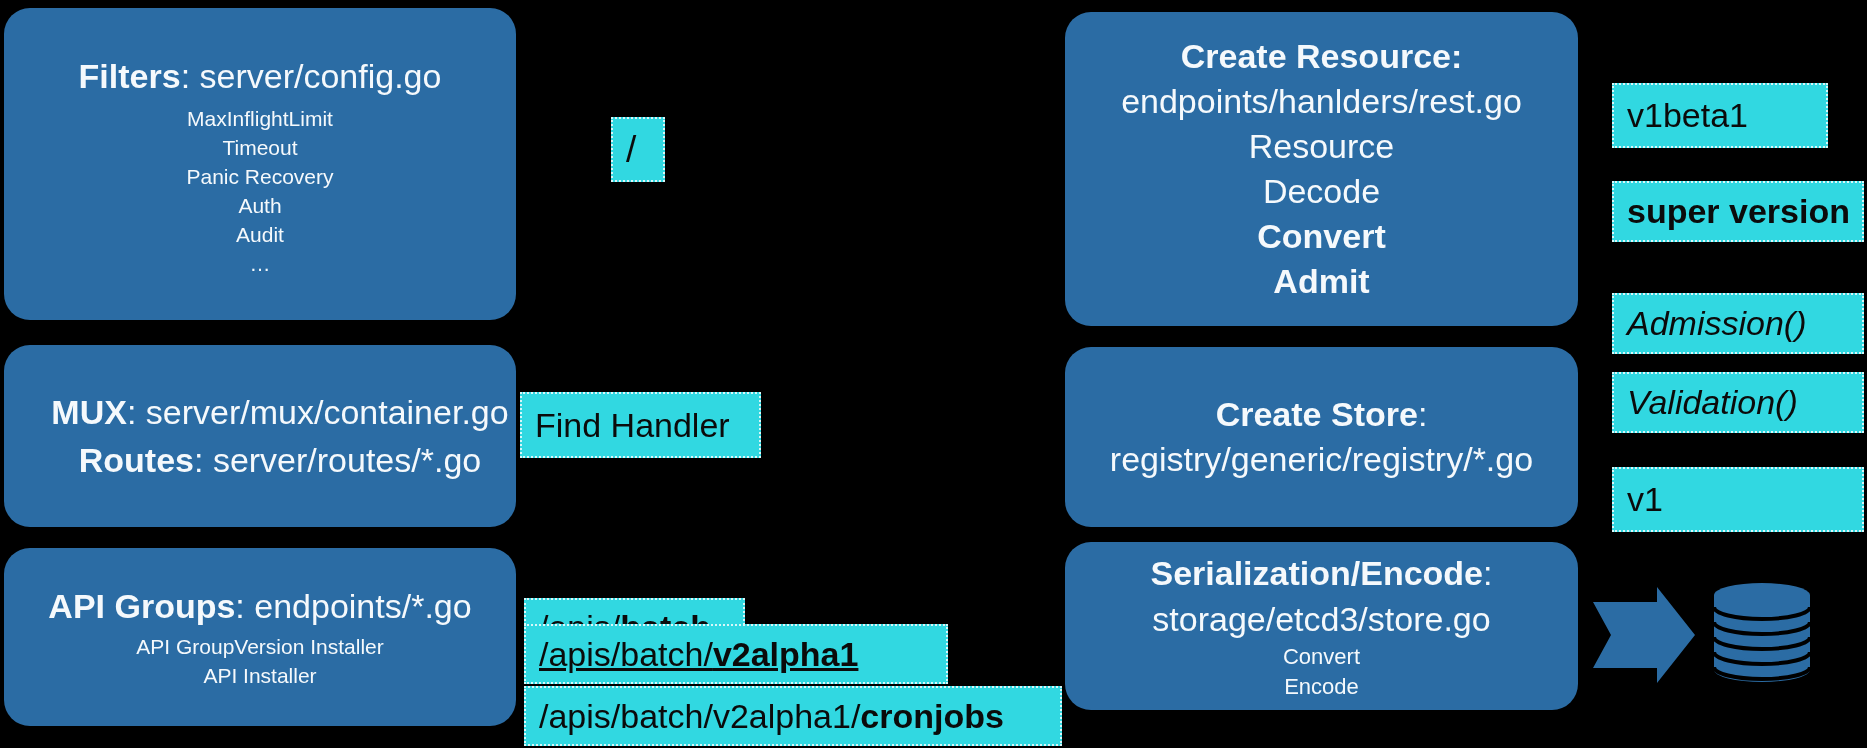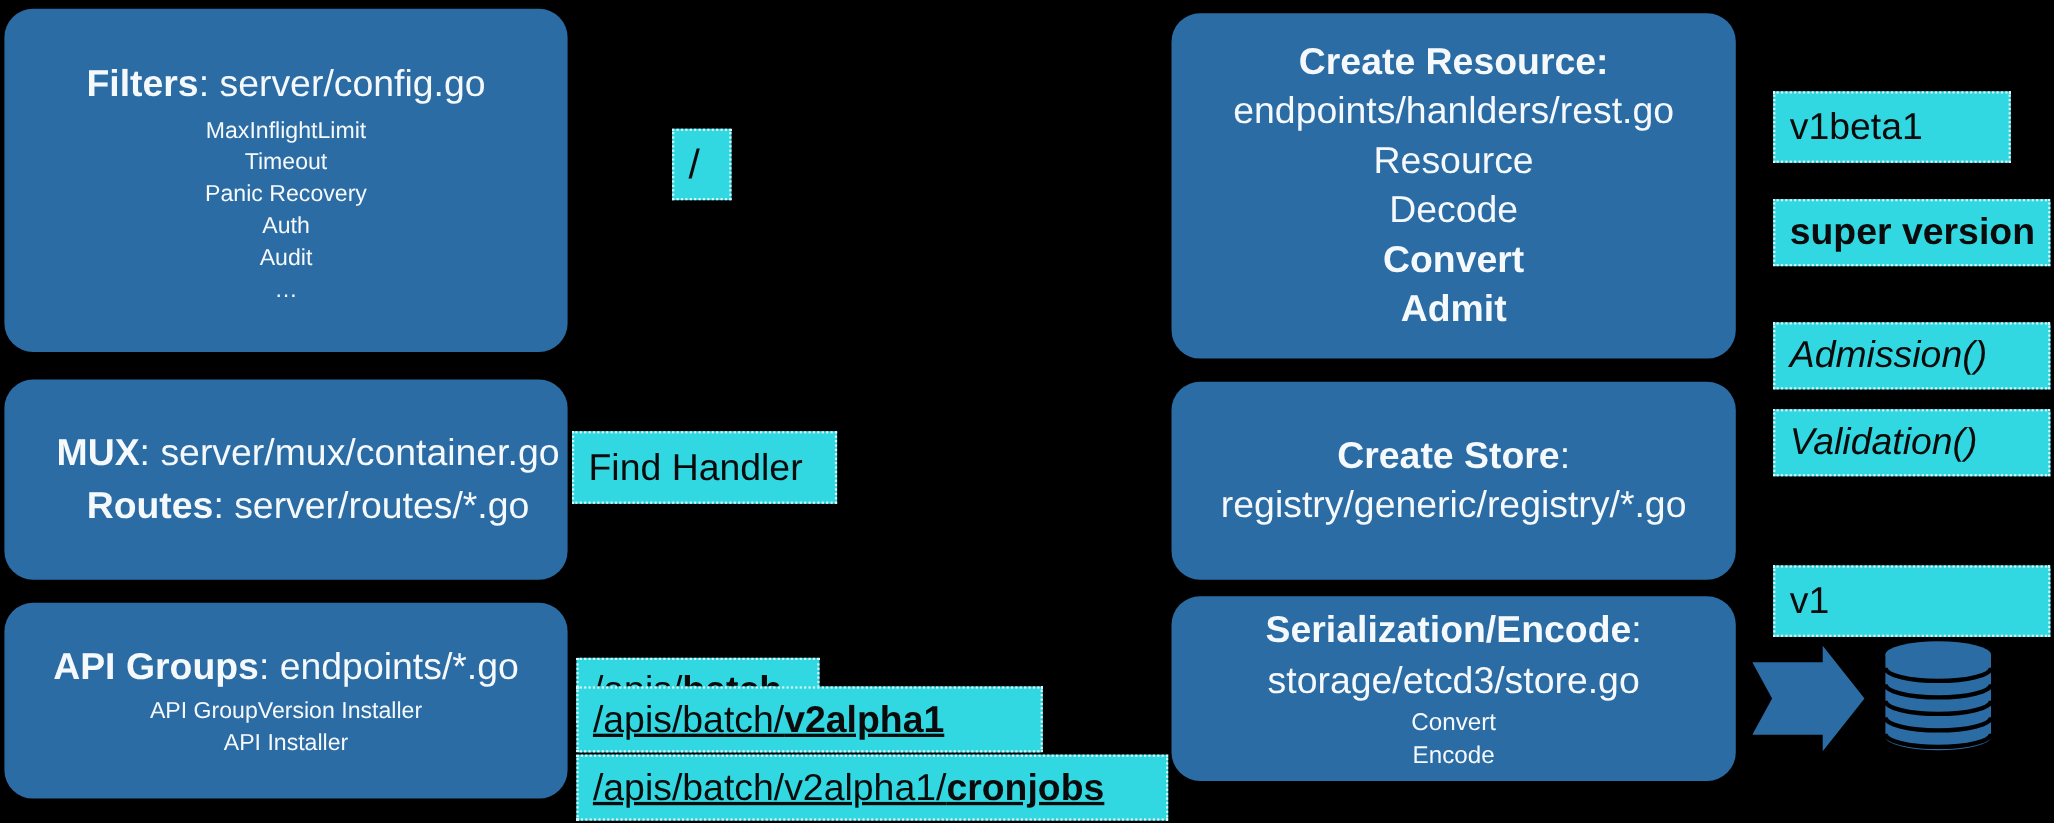--- a/index.html
+++ b/index.html
@@ -49,27 +49,27 @@
     border:2px dotted var(--chip-border);box-sizing:border-box;
     color:var(--text-on-chip);font-size:34px;
     display:flex;align-items:center;padding:0 13px;white-space:nowrap;
   }
   .chip b{font-weight:700;}
 
   #chip-root{left:611px;top:117px;width:54px;height:65px;font-size:37px;}
   #chip-find-handler{left:520px;top:392px;width:241px;height:66px;}
   #chip-path-batch{left:524px;top:562px;width:221px;height:59px;margin-top:36px;}
   #chip-path-v2alpha1{left:524px;top:624px;width:424px;height:60px;text-decoration:underline;}
-  #chip-path-cronjobs{left:524px;top:686px;width:538px;height:60px;text-decoration:underline;}
+  #chip-path-cronjobs{left:524px;top:686px;width:538px;height:60px;}
 
   #chip-v1beta1{left:1612px;top:83px;width:216px;height:65px;}
   #chip-super-version{left:1612px;top:181px;width:252px;height:61px;font-weight:700;}
   #chip-admission{left:1612px;top:277px;width:252px;height:61px;font-style:italic;margin-top:16px;}
   #chip-validation{left:1612px;top:372px;width:252px;height:61px;font-style:italic;}
-  #chip-v1{left:1612px;top:467px;width:252px;height:65px;margin-top:47px;}
+  #chip-v1{left:1612px;top:467px;width:252px;height:65px;}
 
   
   #flow-arrow{position:absolute;left:1593px;top:587px;width:102px;height:96px;}
   #flow-arrow polygon{fill:var(--box-blue);}
   #database-icon{position:absolute;left:1712px;top:582px;width:100px;height:101px;}
   #database-icon .solid{fill:var(--box-blue);}
   #database-icon .sep{fill:none;stroke:var(--background);stroke-width:4;}
 </style>
 </head>
 <body>

